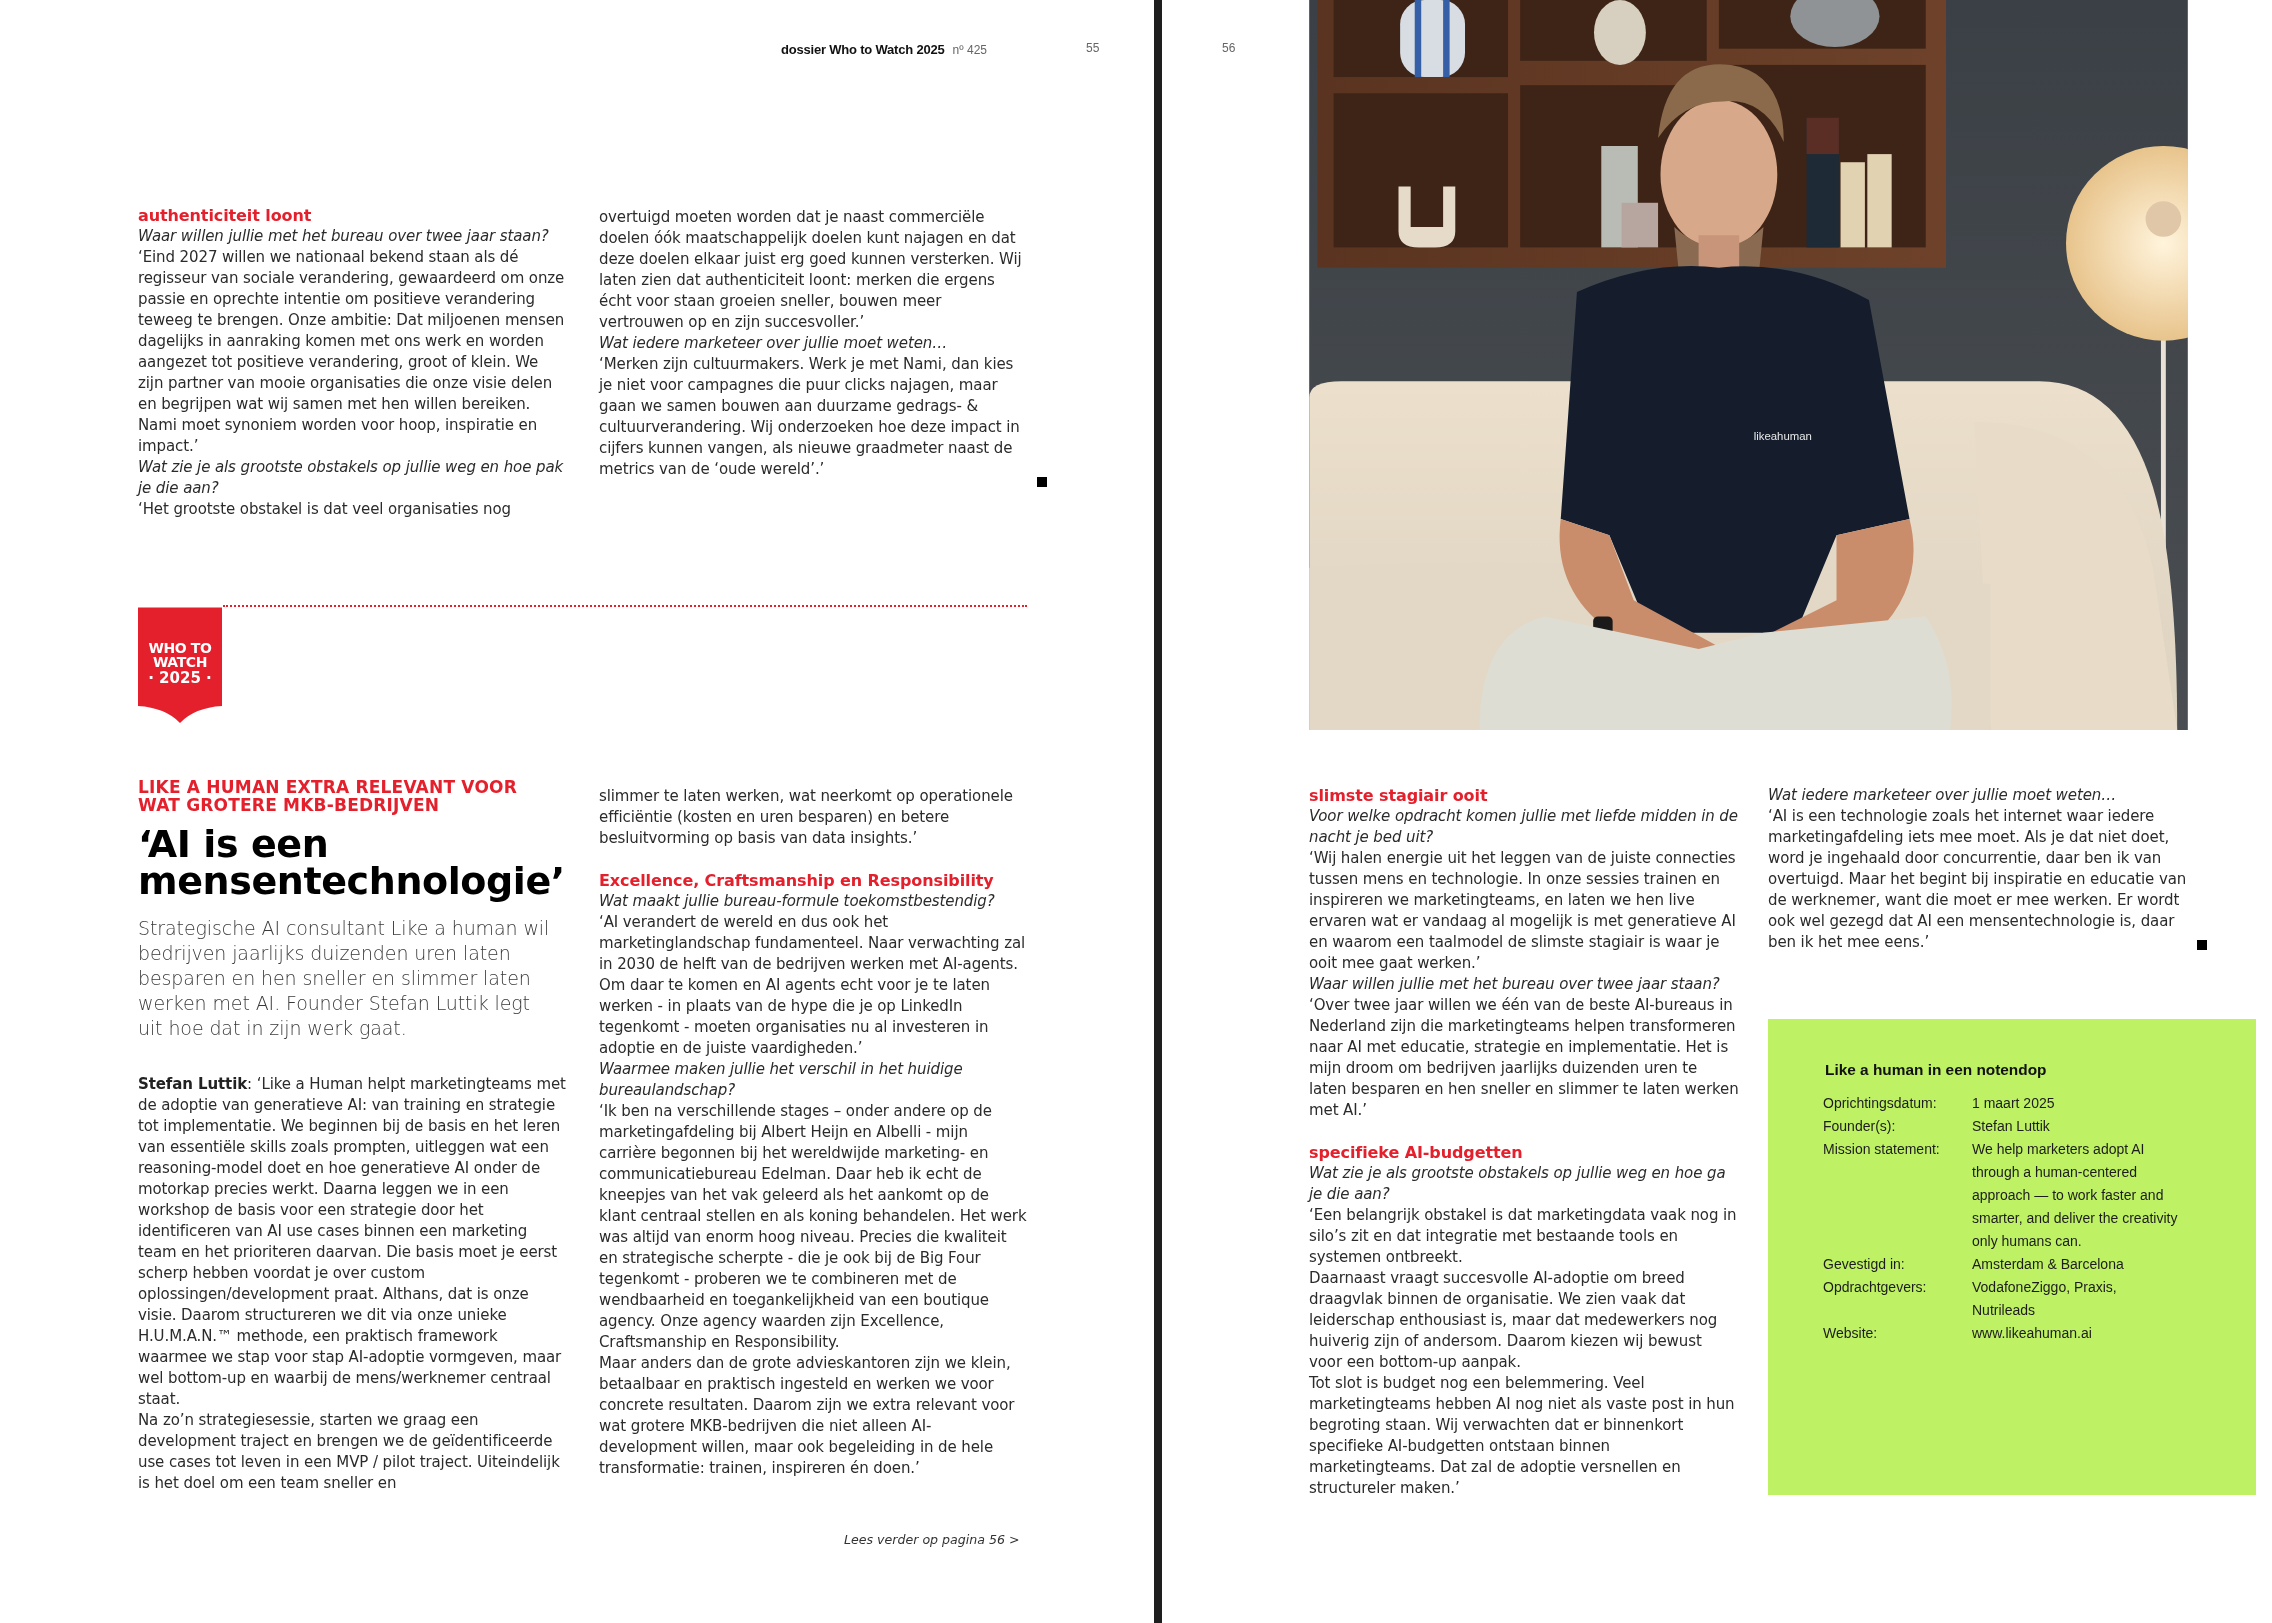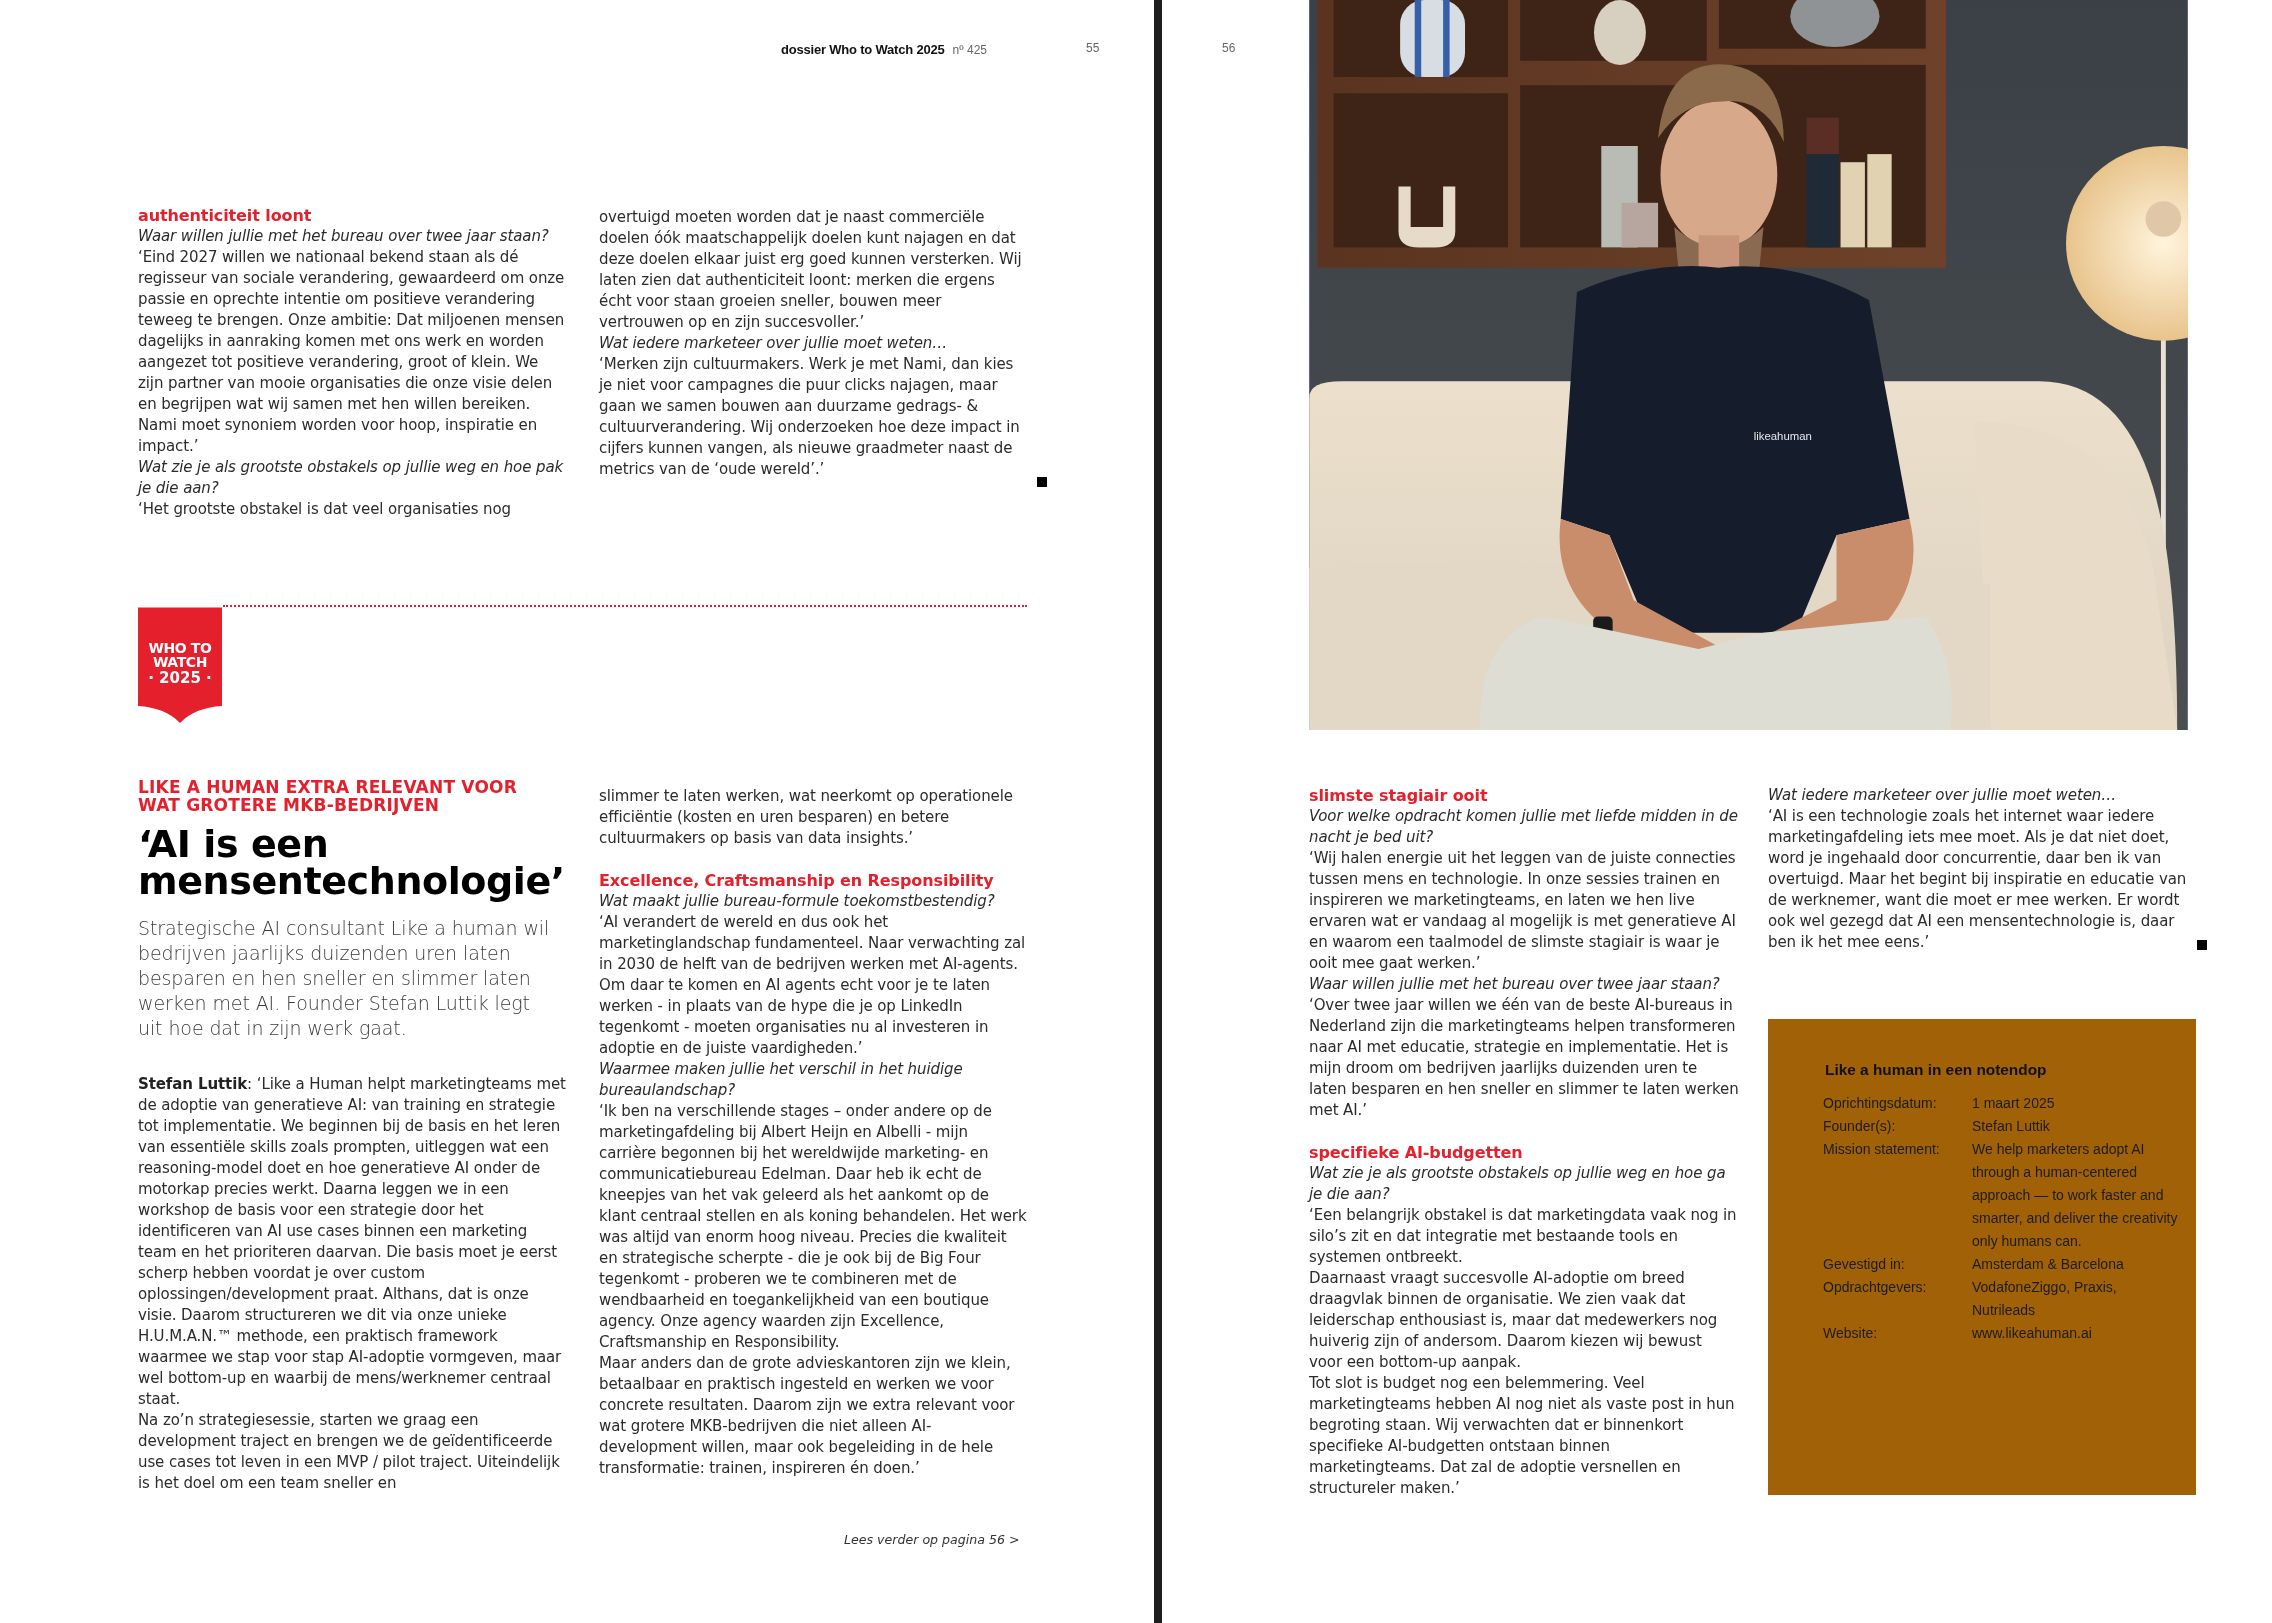--- a/index.html
+++ b/index.html
@@ -16,21 +16,21 @@
   .q { font-style:italic; color:#2b2b2b; }
   .sub { color:#e3202c; font-weight:700; font-size:16px; line-height:21px; }
   .endmark { width:9.7px; height:9.7px; background:#000; }
   .dots { left:223px; top:605px; width:804px; height:0; border-top:2.4px dotted #e3202c; }
   .badge { left:138px; top:607px; width:84px; height:118px; }
   .kicker { left:138px; top:778px; width:422px; color:#e3202c; font-weight:700; font-size:17px; line-height:18px; letter-spacing:0.2px; }
   .headline { left:138px; top:826px; width:422px; font-weight:700; font-size:38px; line-height:37px; color:#000; letter-spacing:-0.4px; }
   .intro { left:138px; top:916px; width:422px; font-size:19px; line-height:25px; color:#3a3a3a; font-weight:300; letter-spacing:-0.1px; }
   .cont { font-style:italic; font-size:12.6px; color:#333; }
   .photo { left:1309px; top:0; width:879px; height:730px; overflow:hidden; background:#c4b5fd; }
-  .box { left:1768px; top:1019px; width:428px; height:476px; background:#a16207; }
+  .box { left:1768px; top:1019px; width:488px; height:476px; background:#bef264; }
   .box .title { position:absolute; left:57px; top:42px; font-family:"Liberation Sans", sans-serif; font-weight:700; font-size:15.4px; color:#111; }
   .box table { position:absolute; left:55px; top:73px; border-collapse:collapse; font-family:"Liberation Sans", sans-serif; font-size:14px; line-height:23px; color:#1c1c1c; }
   .box td { vertical-align:top; padding:0; }
   .box td.k { width:149px; }
   .box td.v { width:211px; }
 </style>
 </head>
 <body>
 
 <div class="abs hdr" style="left:781px; top:42px;">
@@ -69,21 +69,21 @@
 <div class="abs kicker">LIKE A HUMAN EXTRA RELEVANT VOOR WAT GROTERE MKB-BEDRIJVEN</div>
 <div class="abs headline">‘AI is een mensentechnologie’</div>
 <div class="abs intro">Strategische AI consultant Like a human wil bedrijven jaarlijks duizenden uren laten besparen en hen sneller en slimmer laten werken met AI. Founder Stefan Luttik legt uit hoe dat in zijn werk gaat.</div>
 
 <div class="abs col" style="left:138px; top:1074px; width:430px;">
   <p><b style="color:#222;">Stefan Luttik</b><span>: ‘Like a Human helpt marketingteams met de adoptie van generatieve AI: van training en strategie tot implementatie.  We beginnen bij de basis en het leren van essentiële skills zoals prompten, uitleggen wat een reasoning-model doet en hoe generatieve AI onder de motorkap precies werkt. Daarna leggen we in een workshop de basis voor een strategie door het identificeren van AI use cases binnen een marketing team en het prioriteren daarvan. Die basis moet je eerst scherp hebben voordat je over custom oplossingen/development praat. Althans, dat is onze visie. Daarom structureren we dit via onze unieke H.U.M.A.N.™ methode, een praktisch framework waarmee we stap voor stap AI-adoptie vormgeven, maar wel bottom-up en waarbij de mens/werknemer centraal staat.</span></p>
   <p>Na zo’n strategiesessie, starten we graag een development traject en brengen we de geïdentificeerde use cases tot leven in een MVP / pilot traject. Uiteindelijk is het doel om een team sneller en</p>
 </div>
 
 <div class="abs col" style="left:599px; top:786px; width:429px;">
-  <p>slimmer te laten werken, wat neerkomt op operationele efficiëntie (kosten en uren besparen) en betere cultuurmakers op basis van data insights.’</p>
+  <p>slimmer te laten werken, wat neerkomt op operationele efficiëntie (kosten en uren besparen) en betere besluitvorming op basis van data insights.’</p>
   <p style="height:21px;"></p>
   <p class="sub">Excellence, Craftsmanship en Responsibility</p>
   <p class="q">Wat maakt jullie bureau-formule toekomstbestendig?</p>
   <p>‘AI verandert de wereld en dus ook het marketinglandschap fundamenteel. Naar verwachting zal in 2030 de helft van de bedrijven werken met AI-agents. Om daar te komen en AI agents echt voor je te laten werken - in plaats van de hype die je op LinkedIn tegenkomt - moeten organisaties nu al investeren in adoptie en de juiste vaardigheden.’</p>
   <p class="q">Waarmee maken jullie het verschil in het huidige bureaulandschap?</p>
   <p>‘Ik ben na verschillende stages – onder andere op de marketingafdeling bij Albert Heijn en Albelli - mijn carrière begonnen bij het wereldwijde marketing- en communicatiebureau Edelman. Daar heb ik echt de kneepjes van het vak geleerd als het aankomt op de klant centraal stellen en als koning behandelen. Het werk was altijd van enorm hoog niveau. Precies die kwaliteit en strategische scherpte - die je ook bij de Big Four tegenkomt - proberen we te combineren met de wendbaarheid en toegankelijkheid van een boutique agency. Onze agency waarden zijn Excellence, Craftsmanship en Responsibility.</p>
   <p>Maar anders dan de grote advieskantoren zijn we klein, betaalbaar en praktisch ingesteld en werken we voor concrete resultaten. Daarom zijn we extra relevant voor wat grotere MKB-bedrijven die niet alleen AI-development willen, maar ook begeleiding in de hele transformatie: trainen, inspireren én doen.’</p>
 </div>
 <div class="abs cont" style="left:844px; top:1532px;">Lees verder op pagina 56 &gt;</div>
 

